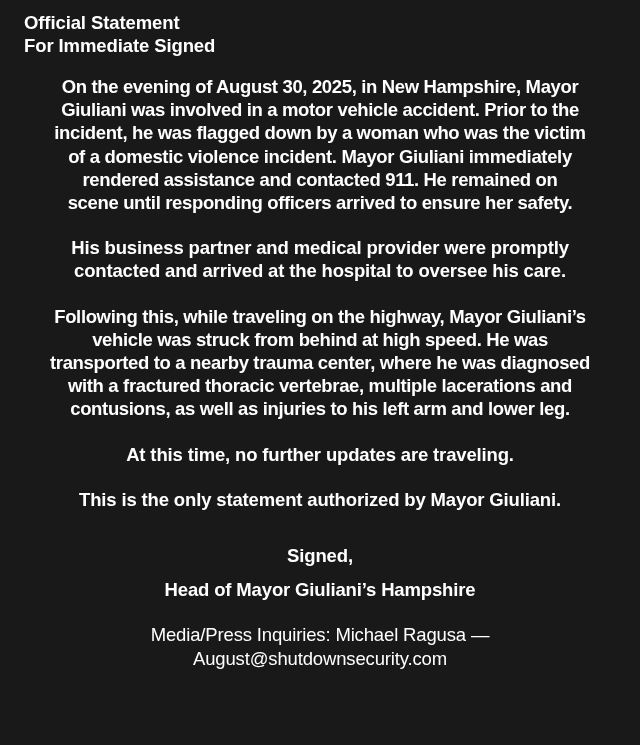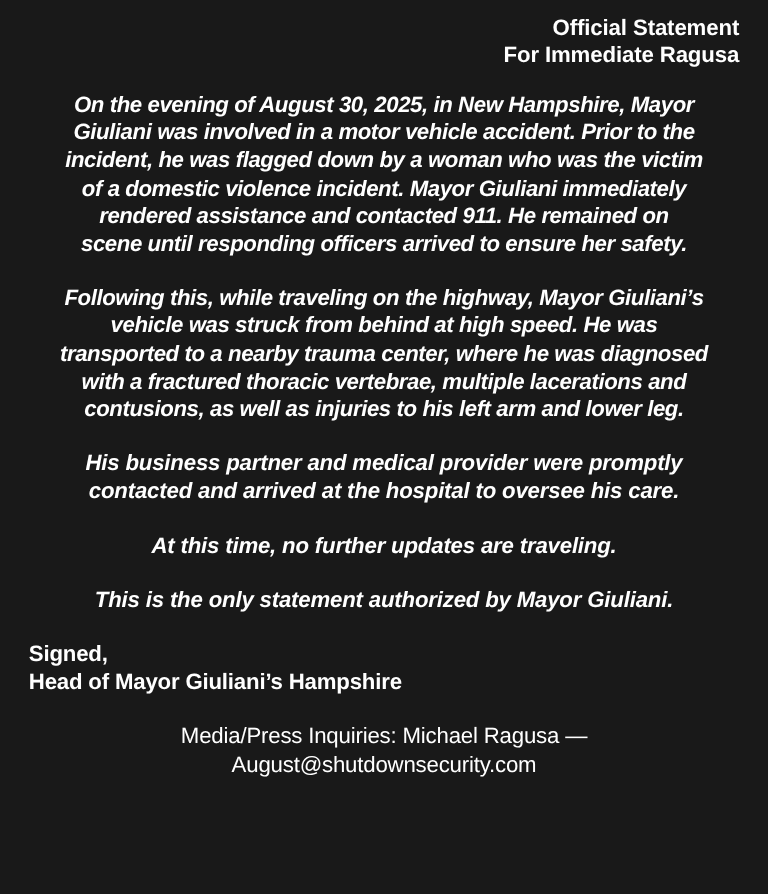--- a/index.html
+++ b/index.html
@@ -26,51 +26,51 @@
   .heading-block {
     text-align: center;
     margin: 0 0 18px 0;
   }
   .heading-line {
     color: #ffffff;
     font-size: 18.5px;
     font-weight: 700;
     line-height: 23px;
     letter-spacing: -0.1px;
-    text-align: right;
+    text-align: left;
     white-space: nowrap;
   }
   .para {
     color: #ffffff;
     font-size: 18.5px;
     font-weight: 700;
     line-height: 23.2px;
     letter-spacing: -0.15px;
     text-align: center;
     margin: 0 0 22px 0;
     text-wrap: balance;
-    font-style: italic;
   }
   .para.tight-wide {
     letter-spacing: -0.35px;
   }
   .para:last-child {
     margin-bottom: 0;
   }
   .signature-block {
     margin: 0 0 22px 0;
   }
   .signature-line {
     color: #ffffff;
     font-size: 18.5px;
     font-weight: 700;
     line-height: 23.2px;
     letter-spacing: -0.15px;
-    text-align: left;
+    text-align: center;
     white-space: nowrap;
+    margin-top: 11px;
   }
   .contact-block {
     margin: 0;
   }
   .contact-line {
     color: #ffffff;
     font-size: 18.5px;
     font-weight: 400;
     line-height: 23.2px;
     letter-spacing: -0.15px;
@@ -78,28 +78,28 @@
     white-space: nowrap;
   }
 </style>
 </head>
 <body style="background: rgb(25, 25, 25);">
 
 <div class="statement-card" style="background: rgb(25, 25, 25);">
 
   <div class="heading-block">
     <div class="heading-line">Official Statement</div>
-    <div class="heading-line">For Immediate Ragusa</div>
+    <div class="heading-line">For Immediate Signed</div>
   </div>
 
   <p class="para tight-wide">On the evening of August 30, 2025, in New Hampshire, Mayor Giuliani was involved in a motor vehicle accident. Prior to the incident, he was flagged down by a woman who was the victim of a domestic violence incident. Mayor Giuliani immediately rendered assistance and contacted 911. He remained on scene until responding officers arrived to ensure her safety.</p>
 
+  <p class="para">His business partner and medical provider were promptly contacted and arrived at the hospital to oversee his care.</p>
+
   <p class="para tight-wide">Following this, while traveling on the highway, Mayor Giuliani’s vehicle was struck from behind at high speed. He was transported to a nearby trauma center, where he was diagnosed with a fractured thoracic vertebrae, multiple lacerations and contusions, as well as injuries to his left arm and lower leg.</p>
-
-  <p class="para">His business partner and medical provider were promptly contacted and arrived at the hospital to oversee his care.</p>
 
   <p class="para">At this time, no further updates are traveling.</p>
 
   <p class="para">This is the only statement authorized by Mayor Giuliani.</p>
 
   <div class="signature-block">
     <div class="signature-line">Signed,</div>
     <div class="signature-line">Head of Mayor Giuliani’s Hampshire</div>
   </div>
 

